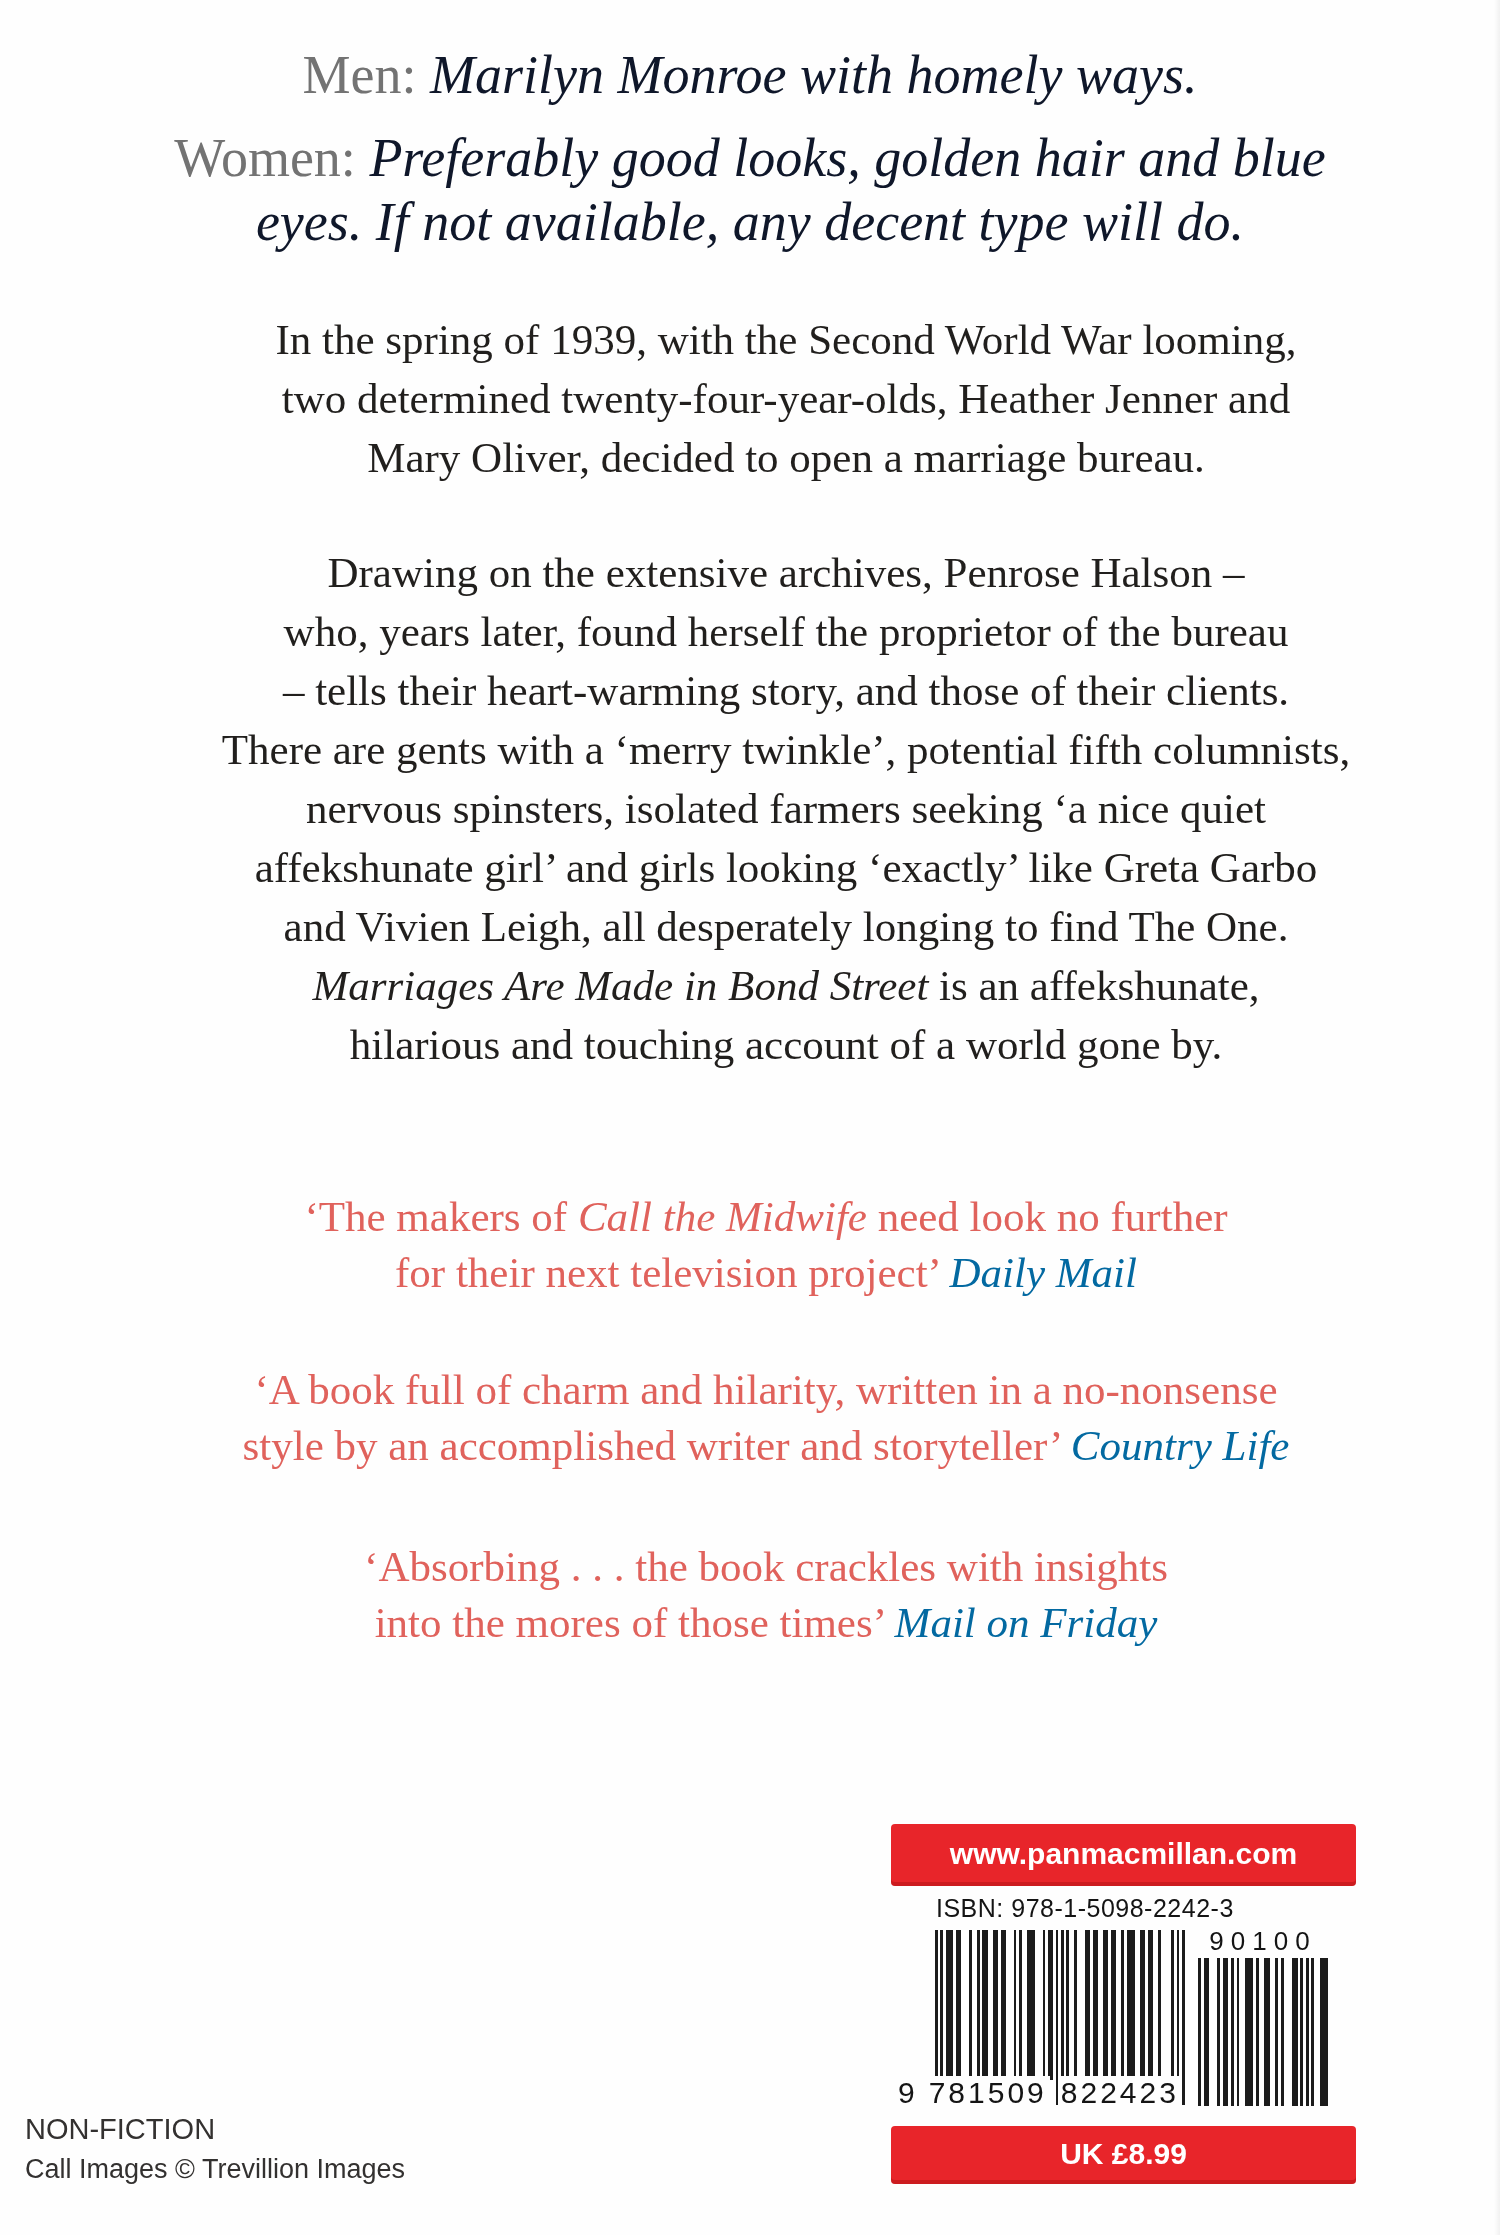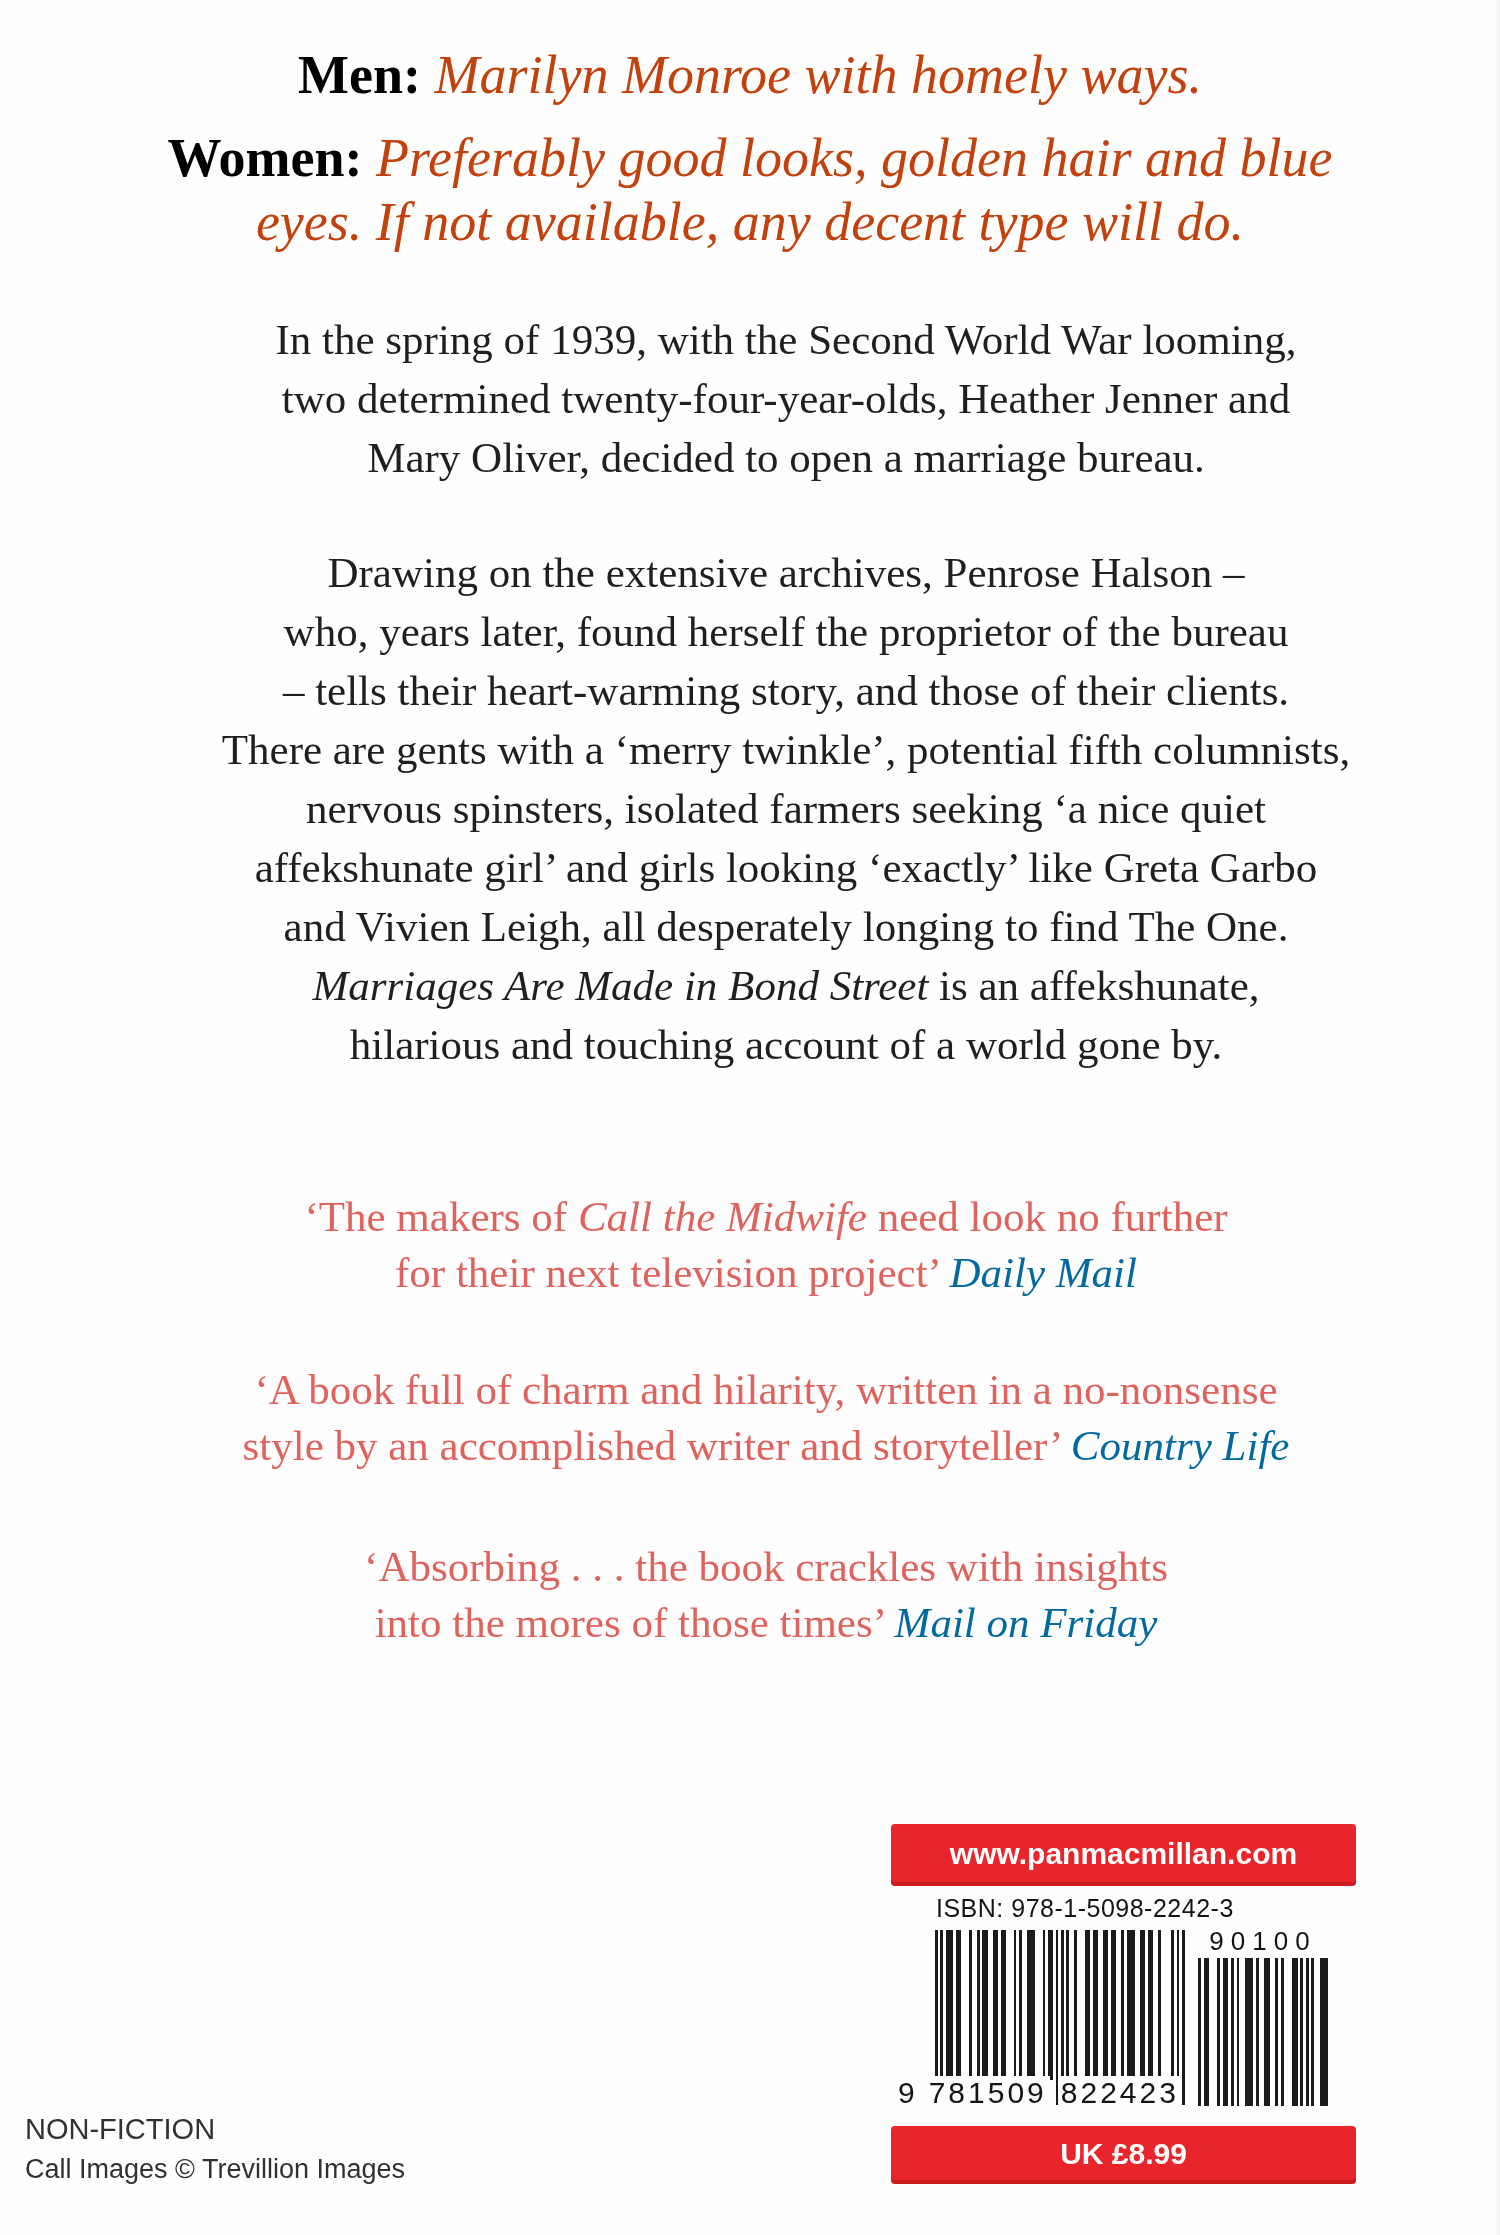--- a/index.html
+++ b/index.html
@@ -5,22 +5,22 @@
   html,body{margin:0;padding:0;background:#e9e9e9;}
   .page{
     position:relative; width:1500px; height:2235px; background:#fefefe;
     font-family:"Liberation Serif", serif; overflow:hidden; margin:0 auto;
   }
   .line{position:absolute; left:0; width:100%; text-align:center;
         color:#211f1d; white-space:nowrap;}
   .h{font-size:54px; line-height:64px;}
   .b{font-size:43px; line-height:59px;padding-left:36px;}
   .r{font-size:43px; line-height:56px; color:#e0625c;padding-left:16px;}
-  .lbl{font-weight:bold; color:#000000;}
-  .sal{color:#c2410c;}
+  .lbl{font-weight:normal; color:#737373;}
+  .sal{color:#0f172a;}
   .it{font-style:italic;}
   .src{color:#0369a1; font-style:italic;}
   .sans{font-family:"Liberation Sans", sans-serif;}
   .redbar{
     position:absolute; left:891px; width:465px; background:#e8252a;
     border-radius:4px; color:#ffffff; text-align:center;
     font-family:"Liberation Sans", sans-serif; font-weight:bold;
     box-shadow:inset 0 -4px 0 rgba(120,0,0,0.25);
   }
   .webbar{top:1824px; height:62px; font-size:30px; line-height:60px;}

